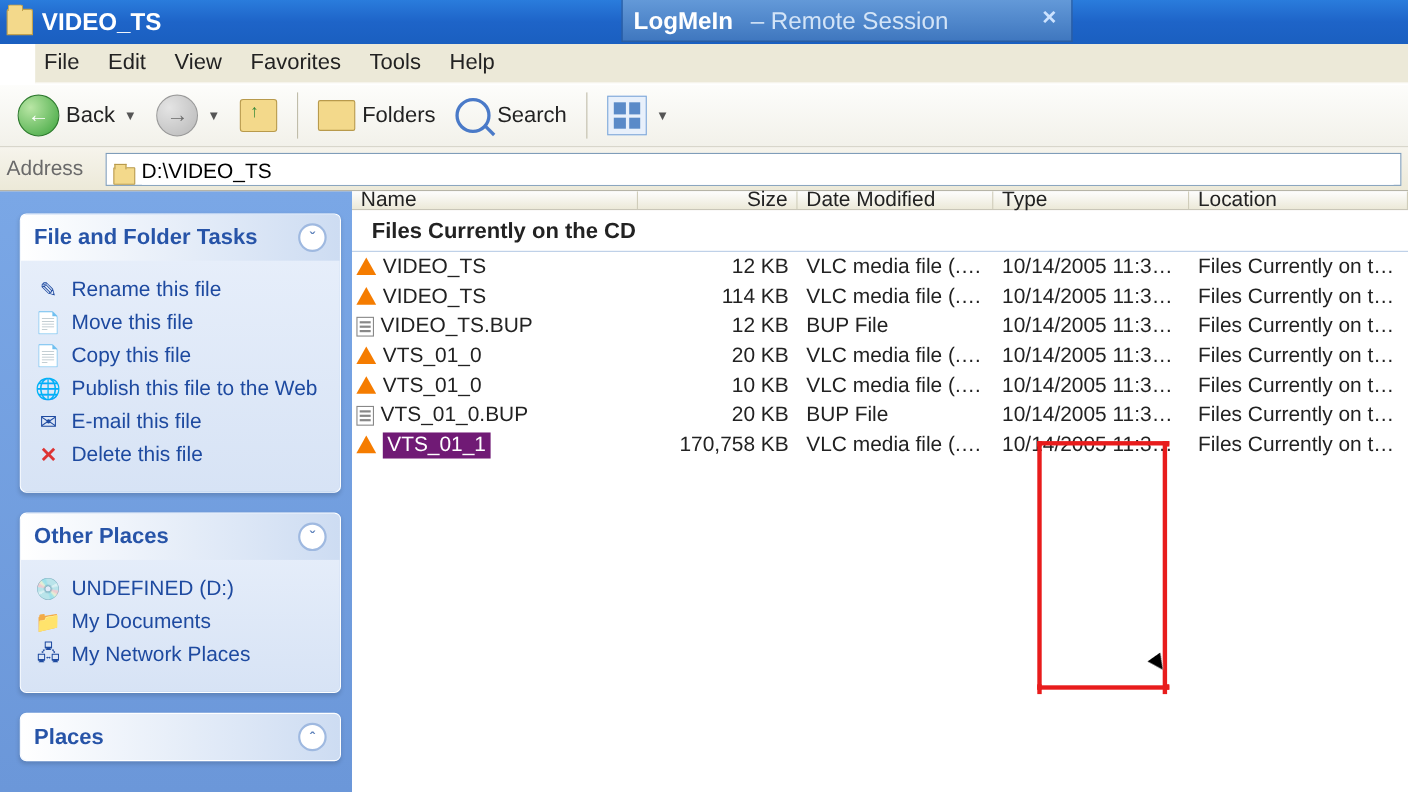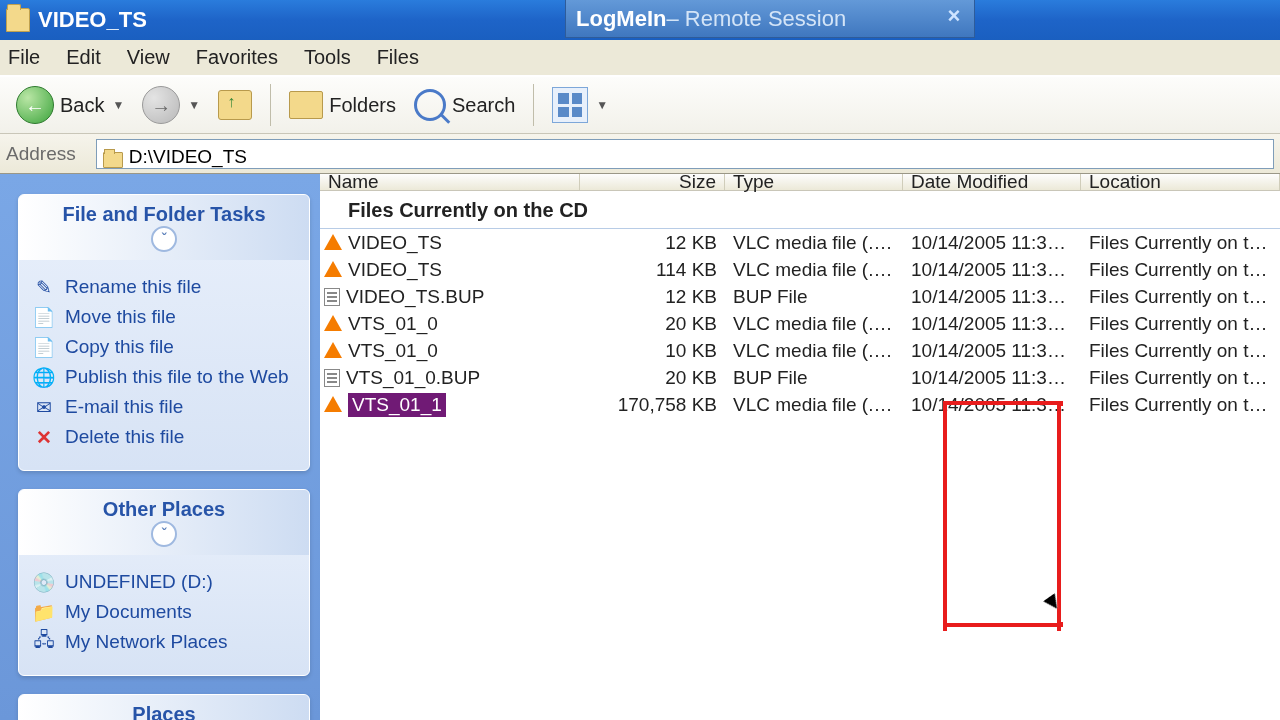--- a/index.html
+++ b/index.html
@@ -14,28 +14,28 @@
       width:24px;height:24px;margin-right:8px;background:#f3d98b;border:1px solid #c0a14e;border-radius:2px 2px 0 0;position:relative;
     }
     .titlebar .folder-ico::before{content:"";position:absolute;top:-5px;left:0;width:12px;height:5px;background:#f3d98b;border:1px solid #c0a14e;border-bottom:none;border-radius:2px 2px 0 0;}
     .logmein {
       position:absolute; left:565px; top:0; height:38px; width:410px;
       background:linear-gradient(to bottom,#6399d8,#3f77bf);
       border:1px solid #2e5c9a; border-top:none; display:flex; align-items:center;
       padding:2px 10px; font-size:22px;
     }
     .logmein .b1{font-weight:bold;color:#fff;}
-    .logmein .b2{color:#d3e4f7;font-weight:normal;margin-left:0;}
+    .logmein .b2{color:#d3e4f7;font-weight:normal;margin-left:16px;}
     .logmein-close {
       position:absolute; right:6px; top:2px; width:28px;height:28px;
       color:#cde3ff; font-size:22px; font-weight:bold; display:flex;align-items:center;justify-content:center;
       cursor:pointer;
     }
     
-    .menubar { height:36px; background:#ece9d8; display:flex; align-items:center; padding:0 8px; border-bottom:1px solid #fff;}
+    .menubar { height:36px; background:#ece9d8; display:flex; align-items:center; padding:0 8px; border-bottom:1px solid #fff;margin-left:32px;}
     .menubar span { font-size:20px; color:#222; margin-right:26px; cursor:default;}
     
     .toolbar {
       height:58px; background:linear-gradient(to bottom,#fdfdfb,#f2f1ea); border-top:1px solid #fff; border-bottom:1px solid #c9c6b8;
       display:flex; align-items:center; padding:0 10px; gap:6px;
     }
     .tbtn { display:flex; align-items:center; gap:6px; font-size:20px; color:#222; padding:4px 6px; }
     .rnd {
       width:38px;height:38px;border-radius:50%;
       background:radial-gradient(circle at 30% 30%,#b9e6a5,#3ca43c);
@@ -66,21 +66,21 @@
     
     .side{
       width:320px;background:linear-gradient(to bottom,#7aa7e6 0%,#6b97d9 100%);padding:20px 10px 12px 18px;
     }
     .panel{
       background:linear-gradient(to bottom,#e9f0fb,#d7e3f5);border:1px solid #fff;border-radius:6px;margin-bottom:18px;
       box-shadow:0 2px 4px rgba(0,0,0,.15);overflow:hidden;
     }
     .phdr{
       display:flex;align-items:center;justify-content:space-between;padding:8px 12px;
-      background:linear-gradient(to right,#fff,#cddcf2);color:#2754a8;font-size:20px;font-weight:bold;flex-direction:column;
+      background:linear-gradient(to right,#fff,#cddcf2);color:#2754a8;font-size:20px;font-weight:bold;
     }
     .chev{
       width:26px;height:26px;background:#fff;border:2px solid #9fb9e0;border-radius:50%;
       display:flex;align-items:center;justify-content:center;color:#5a7fb9;font-size:14px;font-weight:bold;
     }
     .pbody{padding:8px 14px 14px;}
     .taskitem{display:flex;align-items:center;gap:10px;font-size:19px;color:#1e4aa0;margin:8px 0;cursor:pointer;}
     .taskitem .ti{width:22px;height:22px;display:flex;align-items:center;justify-content:center;}
     
     .files{flex:1;background:#fff;position:relative;}
@@ -88,21 +88,21 @@
       height:17px;background:linear-gradient(to bottom,#fdfdfd,#ece9d8);border-bottom:1px solid #c9c6b8;
       display:flex;align-items:center;font-size:19px;color:#222;
     }
     .colhdr .c{padding:0 8px;border-right:1px solid #d0cdba;height:100%;display:flex;align-items:center;}
     .c-name{width:260px;}
     .c-size{width:145px;justify-content:flex-end;}
     .c-type{width:178px;}
     .c-date{width:178px;}
     .c-loc{flex:1;}
     .grouphdr{
-      font-size:20px;font-weight:bold;color:#222;padding:8px 0 6px 28px;border-bottom:1px solid #b8cce6;
+      font-size:20px;font-weight:bold;color:#222;padding:8px 0 6px 18px;border-bottom:1px solid #b8cce6;
     }
     .row{display:flex;align-items:center;height:27px;font-size:19px;color:#222;}
     .row .cell{padding:0 8px;overflow:hidden;white-space:nowrap;text-overflow:ellipsis;}
     .row .cname{width:260px;display:flex;align-items:center;gap:6px;padding-left:4px;}
     .row .csize{width:145px;text-align:right;}
     .row .ctype{width:178px;}
     .row .cdate{width:178px;}
     .row .cloc{flex:1;}
     .vlc{
       width:0;height:0;border-left:9px solid transparent;border-right:9px solid transparent;border-bottom:16px solid #f57c00;
@@ -137,21 +137,21 @@
     <div class="logmein-close">×</div>
   </div>
 </div>
 
 <div class="menubar">
   <span>File</span>
   <span>Edit</span>
   <span>View</span>
   <span>Favorites</span>
   <span>Tools</span>
-  <span>Files</span>
+  <span>Help</span>
 </div>
 
 <div class="toolbar">
   <div class="tbtn">
     <div class="rnd">←</div>
     <span>Back</span>
     <span class="dd">▼</span>
   </div>
   <div class="tbtn">
     <div class="rnd gray">→</div>
@@ -251,22 +251,22 @@
         <span>Places</span>
         <div class="chev">ˆ</div>
       </div>
     </div>
   </div>
 
   <div class="files">
     <div class="colhdr">
       <div class="c c-name">Name</div>
       <div class="c c-size">Size</div>
+      <div class="c c-date">Date Modified</div>
       <div class="c c-type">Type</div>
-      <div class="c c-date">Date Modified</div>
       <div class="c c-loc">Location</div>
     </div>
     <div class="grouphdr">Files Currently on the CD</div>
     <div id="rows">
         <div class="row">
           <div class="cell cname">
             <div class="vlc"></div>
             <span class="nm">VIDEO_TS</span>
           </div>
           <div class="cell csize">12 KB</div>

